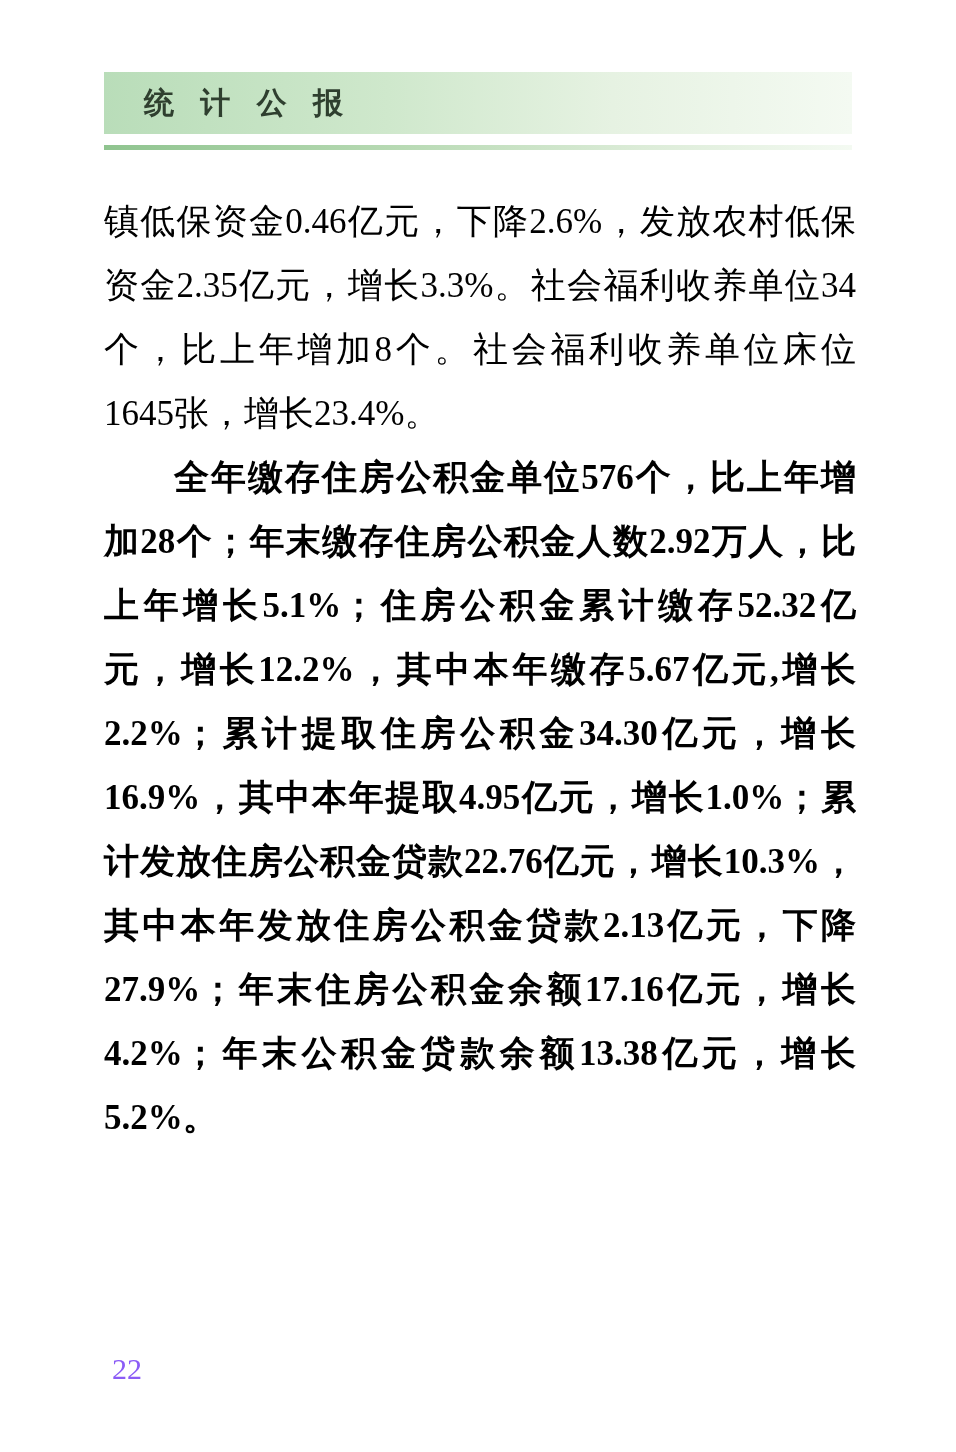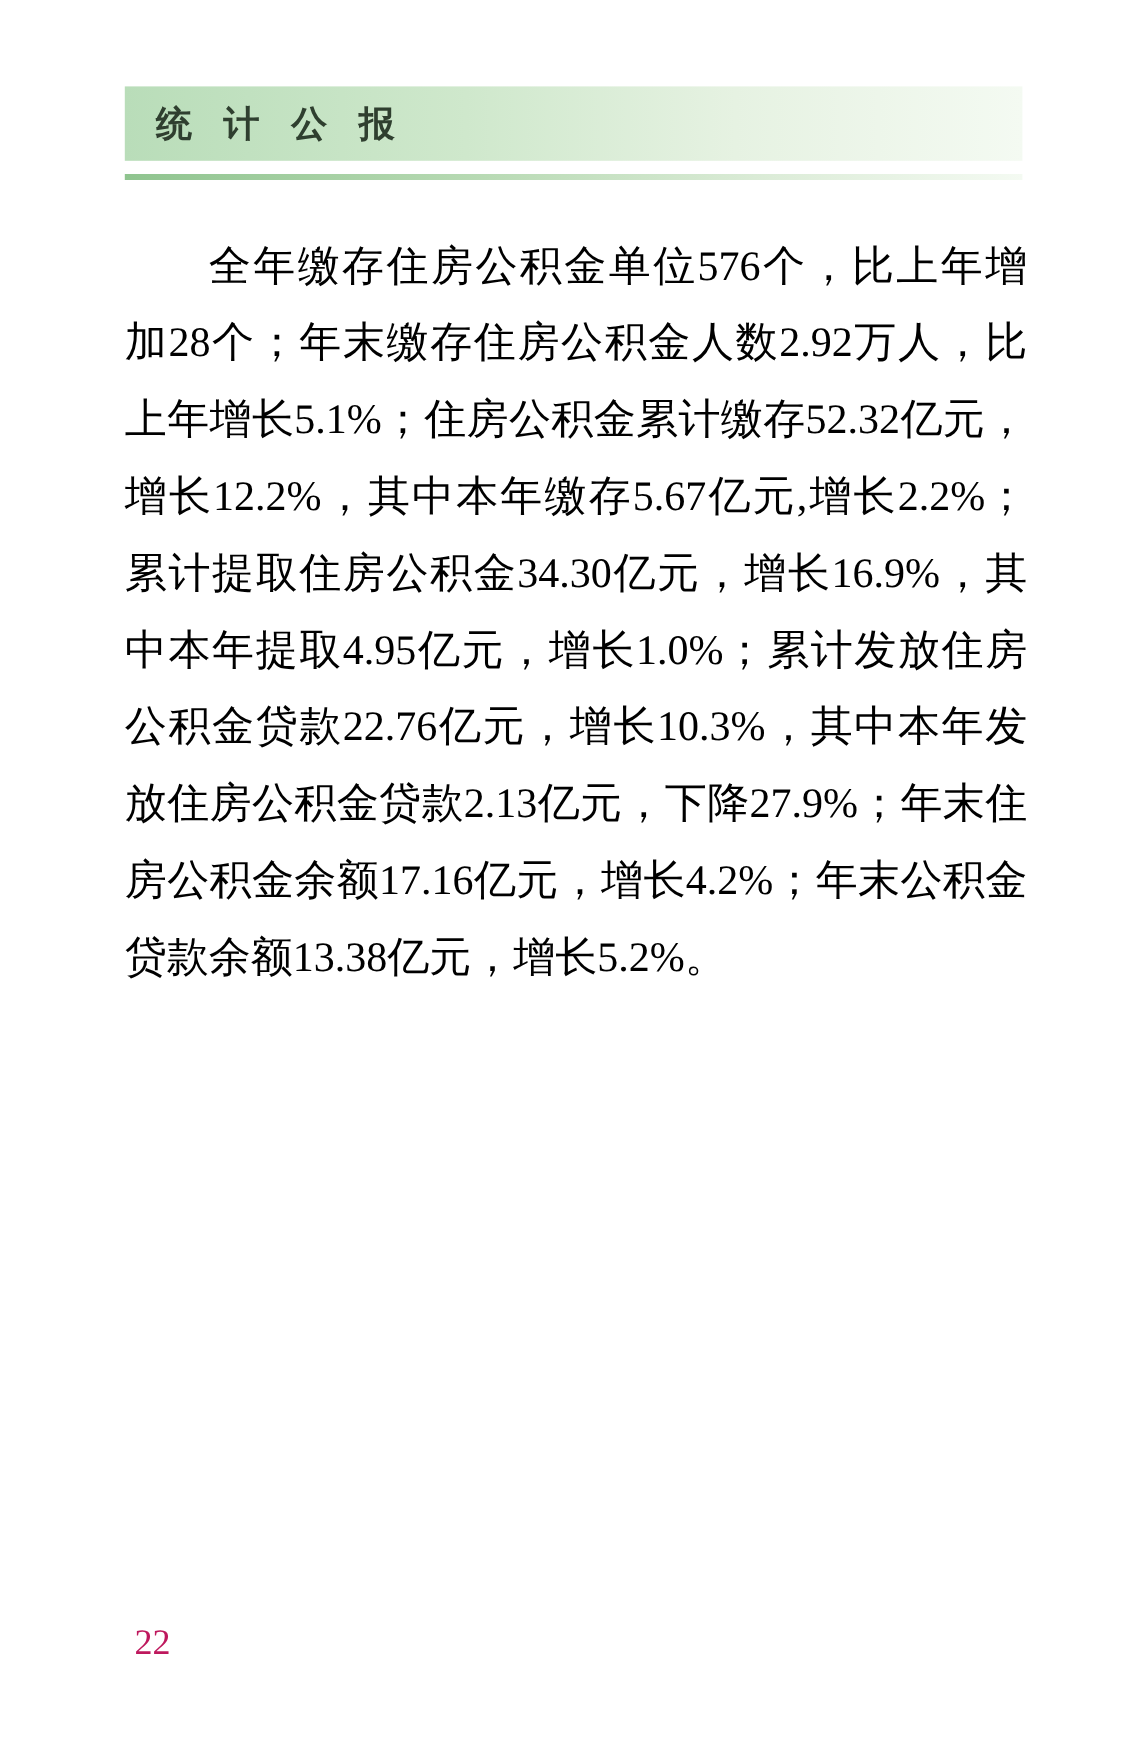--- a/index.html
+++ b/index.html
@@ -30,21 +30,21 @@
     background: linear-gradient(to right, #b9ddb9 0%, #cfe8cc 38%, #e6f2e2 68%, #f4faf2 100%);
     display: flex;
     align-items: center;
   }
   .header-title {
     font-family: "Liberation Sans", "DejaVu Sans", sans-serif;
     font-size: 30px;
     font-weight: bold;
     color: #2f3f2f;
     letter-spacing: 9px;
-    padding-left: 26px;
+    padding-left: 40px;
   }
   .header-rule {
     position: absolute;
     left: 104px;
     top: 145px;
     width: 748px;
     height: 5px;
     background: linear-gradient(to right, #8fc48f 0%, #b8dab4 40%, #dcecd8 72%, #f4faf2 100%);
   }
 
@@ -59,41 +59,43 @@
     font-size: 35px;
     line-height: 64px;
     color: #000000;
     text-align: justify;
     text-justify: inter-ideograph;
     margin: 0 0 0 0;
     letter-spacing: 0px;
   }
   .para.indent {
     text-indent: 70px;
+    font-weight: bold;
   }
 
   
   .page-number {
     position: absolute;
     left: 112px;
     top: 1352px;
     font-size: 30px;
-    color: #be185d;
+    color: #8b5cf6;
     font-family: "Liberation Serif", "DejaVu Serif", serif;
   }
 </style>
 </head>
 <body>
 
 <div class="page">
 
   <div class="header">
     <div class="header-title">统 计 公 报</div>
   </div>
   <div class="header-rule"></div>
 
   <div class="content">
+    <p class="para">镇低保资金0.46亿元，下降2.6%，发放农村低保资金2.35亿元，增长3.3%。社会福利收养单位34个，比上年增加8个。社会福利收养单位床位1645张，增长23.4%。</p>
     <p class="para indent">全年缴存住房公积金单位576个，比上年增加28个；年末缴存住房公积金人数2.92万人，比上年增长5.1%；住房公积金累计缴存52.32亿元，增长12.2%，其中本年缴存5.67亿元,增长2.2%；累计提取住房公积金34.30亿元，增长16.9%，其中本年提取4.95亿元，增长1.0%；累计发放住房公积金贷款22.76亿元，增长10.3%，其中本年发放住房公积金贷款2.13亿元，下降27.9%；年末住房公积金余额17.16亿元，增长4.2%；年末公积金贷款余额13.38亿元，增长5.2%。</p>
   </div>
 
   <div class="page-number">22</div>
 
 </div>
 
 </body></html>

